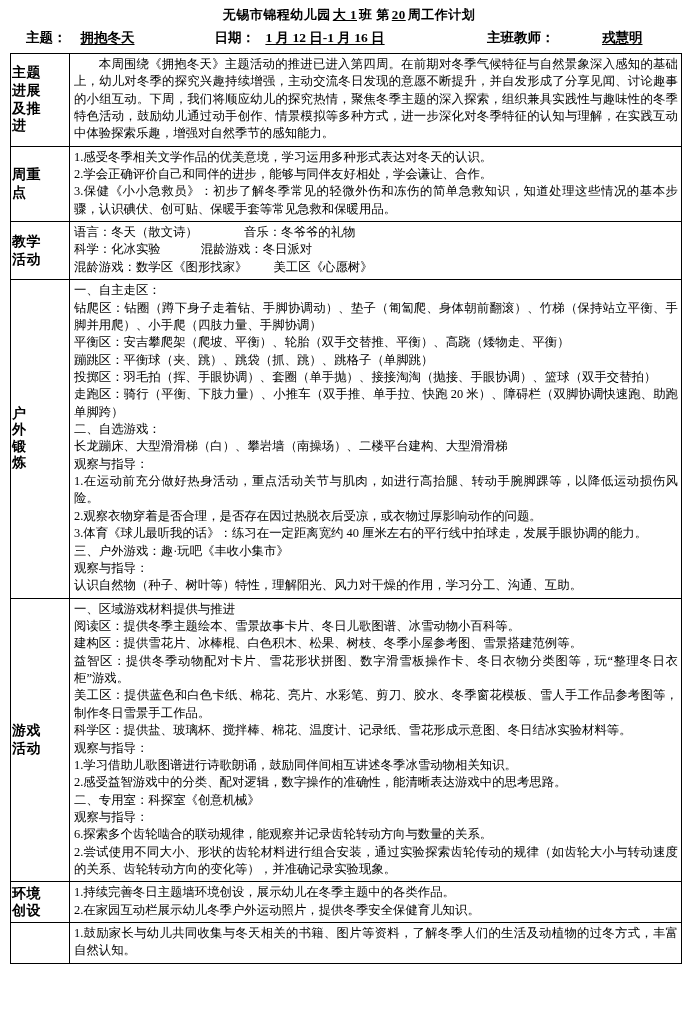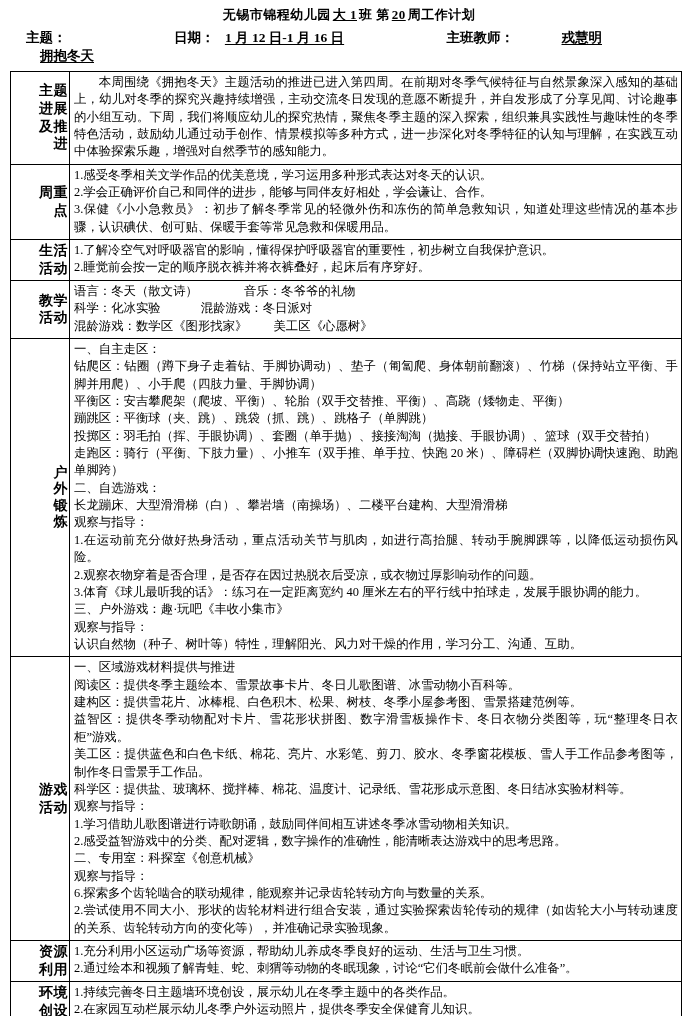--- a/index.html
+++ b/index.html
@@ -46,21 +46,21 @@
     white-space: nowrap;
   }
   .meta-item { display: flex; align-items: baseline; }
   .meta-label { }
   .meta-value {
     text-decoration: underline;
     text-underline-offset: 2px;
     padding: 0 4px;
     display: inline-block;
   }
-  .m-theme { margin-left: 26px; flex-direction: column; }
+  .m-theme { margin-left: 26px; }
   .m-theme .meta-value { min-width: 74px; text-align: center; }
   .m-date  { margin-left: 66px; align-items: flex-end; }
   .m-date .meta-value { min-width: 132px; text-align: center; }
   .m-teacher { margin-left: 92px; }
   .m-teacher .meta-value { min-width: 84px; text-align: right; font-family: Liberation Serif, serif; }
 
   
   .plan-table {
     width: 672px;
     margin: 0 auto 0 10px;
@@ -70,21 +70,21 @@
   }
   .plan-table td {
     border: 1.1px solid #000;
     vertical-align: top;
     padding: 2px 3px 3px 4px;
     font-size: 12.4px;
     line-height: 1.40;
   }
   .plan-table td.lbl {
     width: 56px;
-    text-align: right;
+    text-align: left;
     vertical-align: middle;
     font-weight: bold;
     font-size: 14px;
     line-height: 1.26;
     padding: 2px 1px;
     letter-spacing: 0.5px;
     margin-left: 48px;
   }
   .lbl .lbl-inner { display: block; }
   .lbl .lbl-line { display: block; white-space: nowrap; }
@@ -156,32 +156,20 @@
             <span class="lbl-line">点</span>
           </span>
         </td>
         <td class="cell">
           <p>1.感受冬季相关文学作品的优美意境，学习运用多种形式表达对冬天的认识。</p>
           <p>2.学会正确评价自己和同伴的进步，能够与同伴友好相处，学会谦让、合作。</p>
           <p>3.保健《小小急救员》：初步了解冬季常见的轻微外伤和冻伤的简单急救知识，知道处理这些情况的基本步骤，认识碘伏、创可贴、保暖手套等常见急救和保暖用品。</p>
         </td>
       </tr>
 
-      <tr>
-        <td class="lbl">
-          <span class="lbl-inner">
-            <span class="lbl-line">生活</span>
-            <span class="lbl-line">活动</span>
-          </span>
-        </td>
-        <td class="cell">
-          <p>1.了解冷空气对呼吸器官的影响，懂得保护呼吸器官的重要性，初步树立自我保护意识。</p>
-          <p>2.睡觉前会按一定的顺序脱衣裤并将衣裤叠好，起床后有序穿好。</p>
-        </td>
-      </tr>
 
       <tr>
         <td class="lbl">
           <span class="lbl-inner">
             <span class="lbl-line">教学</span>
             <span class="lbl-line">活动</span>
           </span>
         </td>
         <td class="cell">
           <p class="nowrapline"><span>语言：冬天（散文诗）</span><span class="inline-gap-lg"></span><span>音乐：冬爷爷的礼物</span></p>
@@ -235,32 +223,20 @@
           <p>观察与指导：</p>
           <p>1.学习借助儿歌图谱进行诗歌朗诵，鼓励同伴间相互讲述冬季冰雪动物相关知识。</p>
           <p>2.感受益智游戏中的分类、配对逻辑，数字操作的准确性，能清晰表达游戏中的思考思路。</p>
           <p>二、专用室：科探室《创意机械》</p>
           <p>观察与指导：</p>
           <p>6.探索多个齿轮啮合的联动规律，能观察并记录齿轮转动方向与数量的关系。</p>
           <p>2.尝试使用不同大小、形状的齿轮材料进行组合安装，通过实验探索齿轮传动的规律（如齿轮大小与转动速度的关系、齿轮转动方向的变化等），并准确记录实验现象。</p>
         </td>
       </tr>
 
-      <tr>
-        <td class="lbl">
-          <span class="lbl-inner">
-            <span class="lbl-line">资源</span>
-            <span class="lbl-line">利用</span>
-          </span>
-        </td>
-        <td class="cell">
-          <p>1.充分利用小区运动广场等资源，帮助幼儿养成冬季良好的运动、生活与卫生习惯。</p>
-          <p>2.通过绘本和视频了解青蛙、蛇、刺猬等动物的冬眠现象，讨论“它们冬眠前会做什么准备”。</p>
-        </td>
-      </tr>
 
       <tr>
         <td class="lbl">
           <span class="lbl-inner">
             <span class="lbl-line">环境</span>
             <span class="lbl-line">创设</span>
           </span>
         </td>
         <td class="cell">
           <p>1.持续完善冬日主题墙环境创设，展示幼儿在冬季主题中的各类作品。</p>

